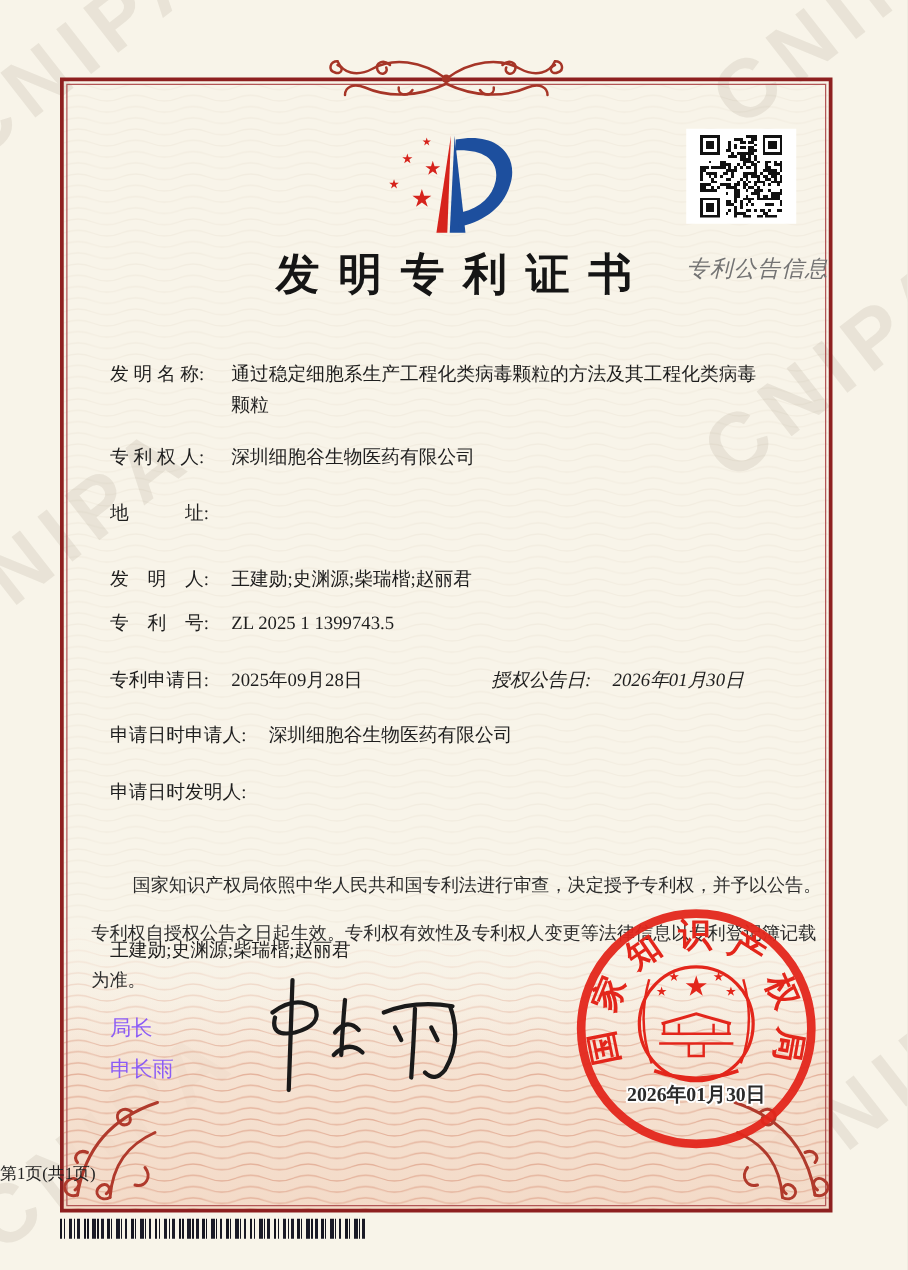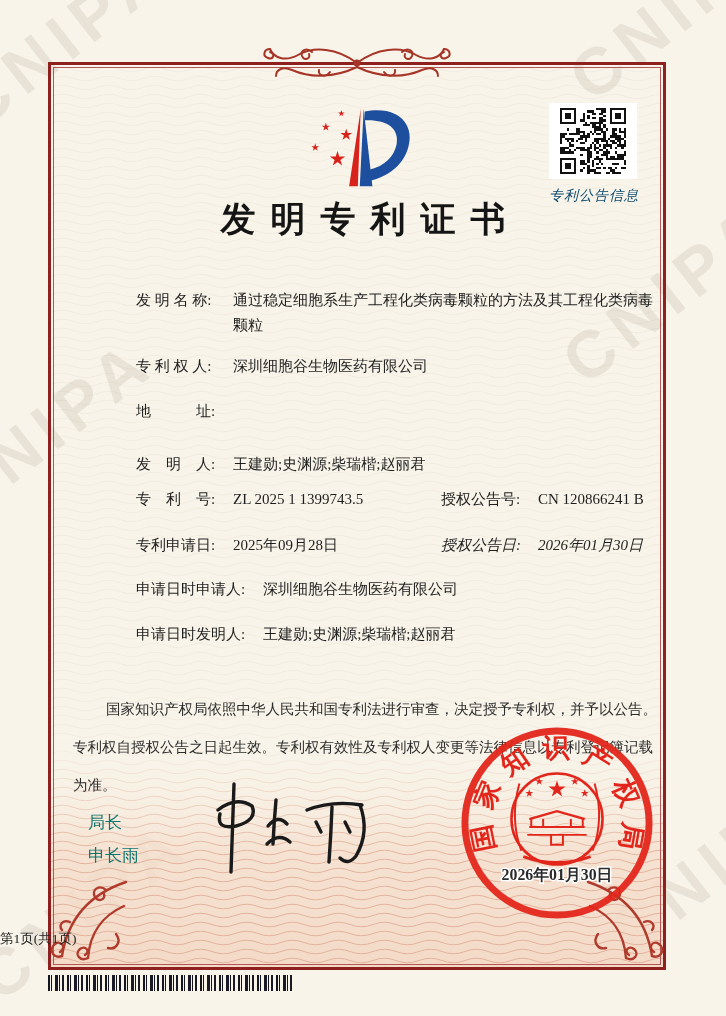--- a/index.html
+++ b/index.html
@@ -22,38 +22,38 @@
   }
   .frame::after{
     content:"";position:absolute;inset:2px;border:1px solid #b25656;
   }
   .deco{position:absolute;z-index:3;}
   
   .cert-no{position:absolute;left:84px;top:96px;font-size:16px;letter-spacing:1px;z-index:4;}
   .logo{position:absolute;left:291px;top:99px;z-index:4;}
   .qr-wrap{position:absolute;left:549px;top:103px;z-index:4;text-align:center;}
   .qr-box{width:88px;height:76px;background:#fff;display:flex;align-items:center;justify-content:center;}
-  .qr-caption{margin-top:8px;font-size:14px;color:#0c4a6e;letter-spacing:1px;font-style:italic;}
+  .qr-caption{margin-top:24px;font-size:18px;color:#737373;letter-spacing:1px;font-style:italic;}
   .title{
     position:absolute;left:0;top:196px;width:726px;text-align:center;
     font-size:35px;font-weight:bold;letter-spacing:15px;text-indent:15px;z-index:4;color:#151515;
   }
   
   .row{position:absolute;left:88px;display:flex;font-size:15px;line-height:25px;z-index:4;color:#1e1e1e;}
-  .row .lbl{flex:0 0 97px;white-space:nowrap;margin-left:48px;}
+  .row .lbl{flex:0 0 97px;white-space:nowrap;}
   .row .lbl.wide{flex:0 0 127px;}
   .row .val{width:425px;}
   .row2{left:393px;}
   .row2 .lbl{flex:0 0 97px;}
   .row2 .val{width:170px;white-space:nowrap;}
   
   .notice{position:absolute;left:73px;top:690px;width:584px;font-size:14.5px;line-height:38px;z-index:4;color:#2c2c2c;}
   .notice .l1{text-indent:2em;text-align:right;}
   
-  .sig-titles{position:absolute;left:88px;top:806px;z-index:4;font-family:"Liberation Sans","DejaVu Sans",sans-serif;font-size:17px;line-height:33px;color:#0f766e;}
+  .sig-titles{position:absolute;left:88px;top:806px;z-index:4;font-family:"Liberation Sans","DejaVu Sans",sans-serif;font-size:17px;line-height:33px;color:#8b5cf6;}
   .sig-svg{position:absolute;left:170px;top:772px;z-index:4;}
   
   .seal{position:absolute;left:458px;top:724px;z-index:5;}
   
   .footer{position:absolute;left:0;top:930px;width:726px;text-align:left;font-size:13.5px;z-index:4;color:#222;}
   
   .barcode{
     position:absolute;left:48px;top:975px;width:246px;height:16px;z-index:4;
     background:repeating-linear-gradient(90deg,
       #15151f 0 2px,transparent 2px 3px,
@@ -480,37 +480,33 @@
     <span class="lbl">地　　　址:</span>
   </div>
   <div class="row" style="top:452px;align-items:flex-end;">
     <span class="lbl">发　明　人:</span>
     <span class="val">王建勋;史渊源;柴瑞楷;赵丽君</span>
   </div>
   <div class="row" style="top:487px;">
     <span class="lbl">专　利　号:</span>
     <span class="val">ZL 2025 1 1399743.5</span>
   </div>
-  <div class="row row2" style="top:487px;">
-    <span class="lbl">授权公告号:</span>
-    <span class="val">CN 120866241 B</span>
-  </div>
   <div class="row" style="top:533px;">
     <span class="lbl">专利申请日:</span>
     <span class="val">2025年09月28日</span>
   </div>
   <div class="row row2" style="top:533px;font-style:italic;">
     <span class="lbl">授权公告日:</span>
     <span class="val">2026年01月30日</span>
   </div>
   <div class="row" style="top:577px;">
     <span class="lbl wide">申请日时申请人:</span>
     <span class="val">深圳细胞谷生物医药有限公司</span>
   </div>
-  <div class="row" style="top:622px;">
+  <div class="row" style="top:622px;flex-direction:column;">
     <span class="lbl wide">申请日时发明人:</span>
     <span class="val">王建勋;史渊源;柴瑞楷;赵丽君</span>
   </div>
 
   <div class="notice">
     <div class="l1">国家知识产权局依照中华人民共和国专利法进行审查，决定授予专利权，并予以公告。</div>
     <div class="l2">专利权自授权公告之日起生效。专利权有效性及专利权人变更等法律信息以专利登记簿记载为准。</div>
   </div>
 
   <div class="sig-titles">

